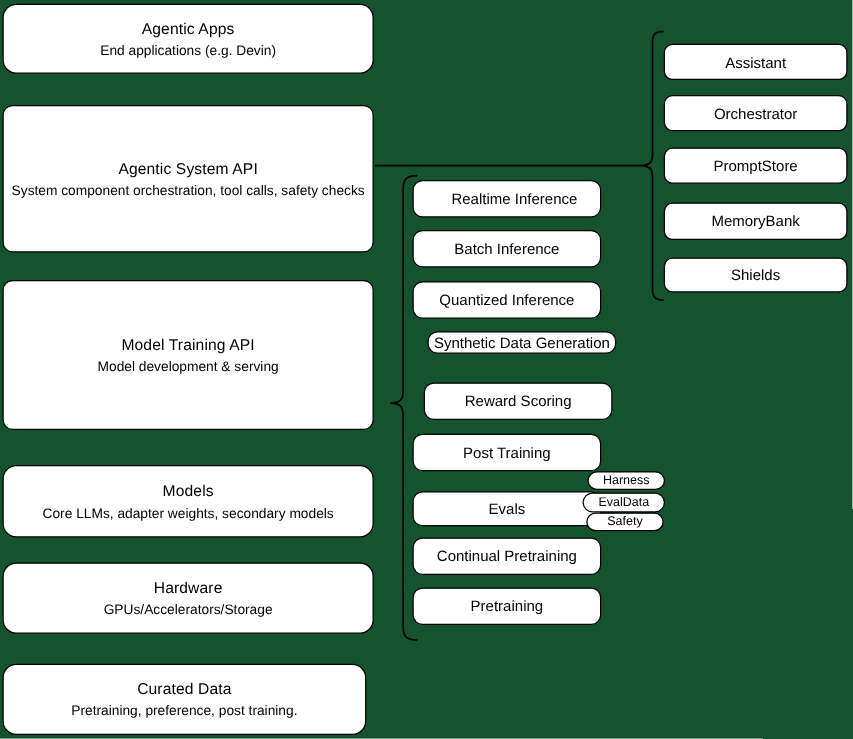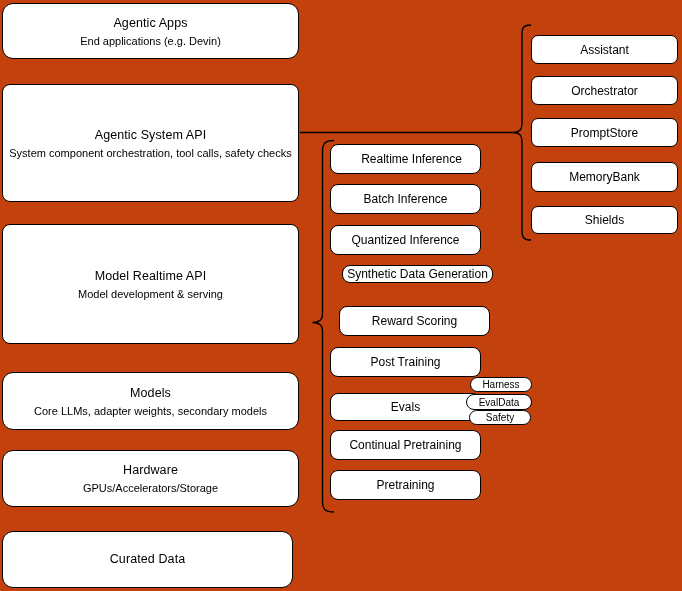--- a/index.html
+++ b/index.html
@@ -4,21 +4,21 @@
 <style>
   html, body {
     margin: 0;
     padding: 0;
     background: #ffffff;
   }
   .canvas {
     position: relative;
     width: 682px;
     height: 591px;
-    background: #c2410c;
+    background: #14532d;
     font-family: "Liberation Sans", sans-serif;
     color: #000000;
     overflow: hidden;
   }
   .wire-layer {
     position: absolute;
     left: 0; top: 0;
     width: 682px; height: 591px;
     z-index: 1;
   }
@@ -95,36 +95,37 @@
     <div class="box-title">Agentic Apps</div>
     <div class="box-sub">End applications (e.g. Devin)</div>
   </div>
 
   <div class="box stack-box api-box" style="left:2px; top:84px; width:297px; height:118px;">
     <div class="box-title">Agentic System API</div>
     <div class="box-sub">System component orchestration, tool calls, safety checks</div>
   </div>
 
   <div class="box stack-box api-box" style="left:2px; top:224px; width:297px; height:120px;">
-    <div class="box-title">Model Realtime API</div>
+    <div class="box-title">Model Training API</div>
     <div class="box-sub">Model development &amp; serving</div>
   </div>
 
   <div class="box stack-box" style="left:2px; top:372px; width:297px; height:58px;">
     <div class="box-title">Models</div>
     <div class="box-sub">Core LLMs, adapter weights, secondary models</div>
   </div>
 
   <div class="box stack-box" style="left:2px; top:450px; width:297px; height:57px;">
     <div class="box-title">Hardware</div>
     <div class="box-sub">GPUs/Accelerators/Storage</div>
   </div>
 
   <div class="box stack-box" style="left:2px; top:531px; width:291px; height:57px;">
     <div class="box-title">Curated Data</div>
+    <div class="box-sub">Pretraining, preference, post training.</div>
   </div>
 
   <div class="box item-box" style="left:330px; top:144px; width:151px; height:30px;padding-left:12px;">Realtime Inference</div>
   <div class="box item-box" style="left:330px; top:184px; width:151px; height:30px;">Batch Inference</div>
   <div class="box item-box" style="left:330px; top:225px; width:151px; height:30px;">Quantized Inference</div>
   <div class="box item-box" style="left:342px; top:265px; width:151px; height:18px;">Synthetic Data Generation</div>
   <div class="box item-box" style="left:339px; top:306px; width:151px; height:30px;">Reward Scoring</div>
   <div class="box item-box" style="left:330px; top:347px; width:151px; height:30px;">Post Training</div>
   <div class="box item-box" style="left:330px; top:393px; width:151px; height:28px;">Evals</div>
   <div class="box item-box" style="left:330px; top:430px; width:151px; height:30px;">Continual Pretraining</div>

